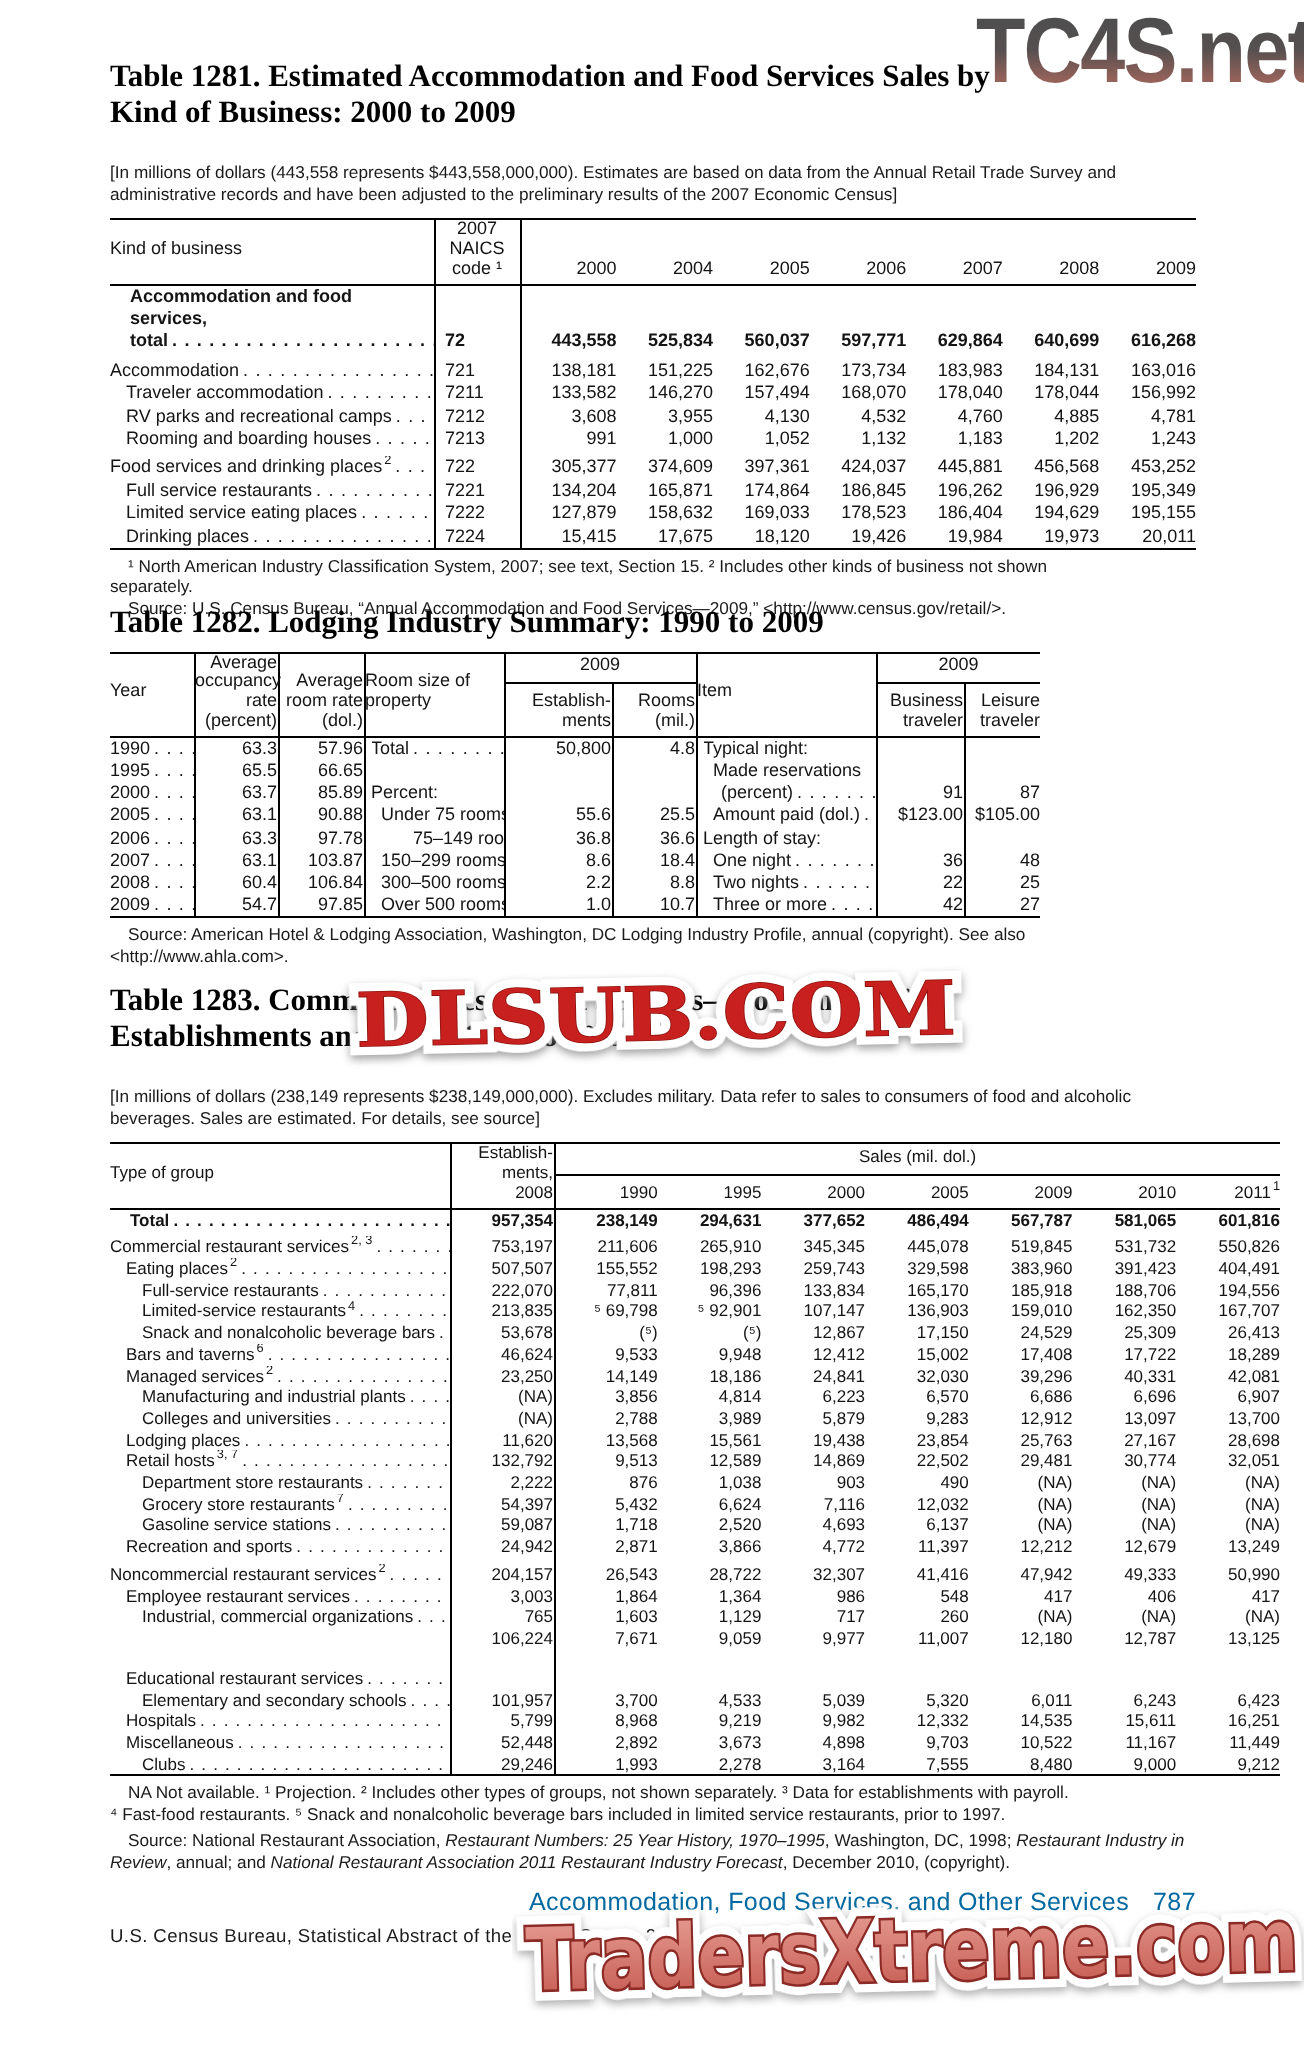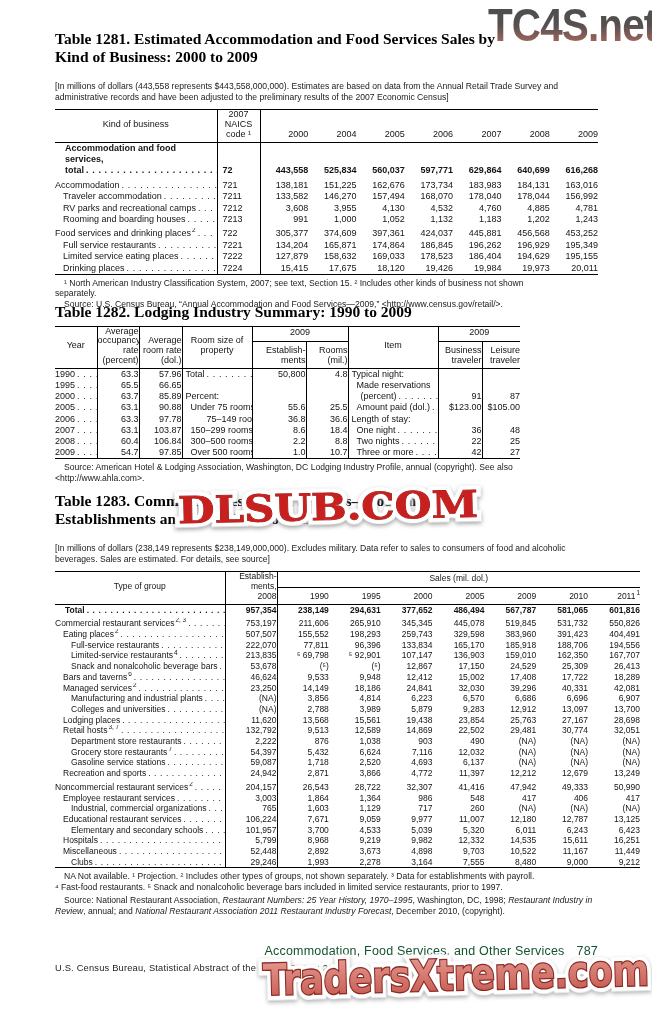--- a/index.html
+++ b/index.html
@@ -10,21 +10,21 @@
        margin:0 0 5px 0;white-space:pre-line;color:#000;}
   .note{font-size:8.6px;line-height:10.6px;margin:16px 0 7px 0;color:#1a1a1a;}
   .fnote,.src{font-size:8.6px;line-height:10.4px;margin:3px 0 0 0;color:#1a1a1a;}
   .fnote div.ind,.src.ind{padding-left:9px;}
   .src p{margin:0;text-indent:9px;}
   
   .tbl{border-collapse:collapse;table-layout:fixed;border-top:1.8px solid #000;border-bottom:1.4px solid #000;}
   .tbl th,.tbl td{padding:0;font-weight:normal;vertical-align:top;}
   .tbl thead{border-bottom:1.2px solid #000;}
   .tbl thead th{vertical-align:bottom;padding-bottom:2px;line-height:9.8px;}
-  .hstub{vertical-align:middle !important;text-align:center;}
+  .hstub{vertical-align:middle !important;text-align:left;}
   .pre{white-space:pre-line;}
   .hyear{text-align:right;padding-right:3px;}
   .hr{text-align:right;padding-right:2px;}
   .sp{border-bottom:1px solid #000;text-align:center;vertical-align:middle !important;line-height:12px;}
   .num{text-align:right;padding-right:3px;font-variant-numeric:tabular-nums;}
   .boldrow td{font-weight:bold;}
   tr.gap td{height:3px;line-height:3px;font-size:1px;}
   .lrow{display:flex;align-items:baseline;overflow:hidden;}
   .lt{white-space:nowrap;}
   sup{line-height:0;font-size:6.4px;margin-left:1px;}
@@ -45,21 +45,21 @@
   .t1282 th,.t1282 td{border-left:1px solid #000;}
   .t1282 .noL{border-left:none;}
   .t1282 .sz,.t1282 .it{padding-left:3px;overflow:hidden;}
   
   .b1283{position:absolute;left:55px;top:492px;width:585px;}
   .t1283{width:585px;font-size:8.5px;}
   .t1283 td{line-height:10.7px;}
   .t1283 .estabcol{border-left:1px solid #000;border-right:1px solid #000;}
   
   .footer-right{position:absolute;top:944px;right:54px;display:flex;gap:12px;align-items:baseline;
-                font-size:12.5px;letter-spacing:.2px;color:#14532d;}
+                font-size:12.5px;letter-spacing:.2px;color:#0369a1;}
   .footer-left{position:absolute;left:55px;top:963px;font-size:9.3px;letter-spacing:.2px;color:#1c1c1c;}
   
   .wm-top{position:absolute;top:2px;right:-4px;z-index:6;font-family:"Liberation Sans",sans-serif;
           font-weight:700;font-size:46px;line-height:1;letter-spacing:-1px;
           transform:scaleX(.88);transform-origin:100% 0;
           background:linear-gradient(180deg,#4e4e4e 15%,#565050 50%,#95625a 82%,#9b6a62);
           -webkit-background-clip:text;background-clip:text;color:transparent;}
   .wm-mid{position:absolute;left:168px;top:477px;z-index:6;}
   .wm-bot{position:absolute;left:256px;top:934px;z-index:6;}
 </style>
@@ -856,21 +856,21 @@
             <td class="num">1,129</td>
             <td class="num">717</td>
             <td class="num">260</td>
             <td class="num">(NA)</td>
             <td class="num">(NA)</td>
             <td class="num">(NA)</td>
           </tr>
           <tr>
             <td class="stub">
               <div class="lrow">
-                <span class="lt" style="padding-left: 8px;">Educational restaurant services</span>
+                <span class="lt" style="padding-left: 8px; margin-top: 20px;">Educational restaurant services</span>
                 <span class="lead"></span>
               </div>
             </td>
             <td class="num estabcol">106,224</td>
             <td class="num">7,671</td>
             <td class="num">9,059</td>
             <td class="num">9,977</td>
             <td class="num">11,007</td>
             <td class="num">12,180</td>
             <td class="num">12,787</td>

